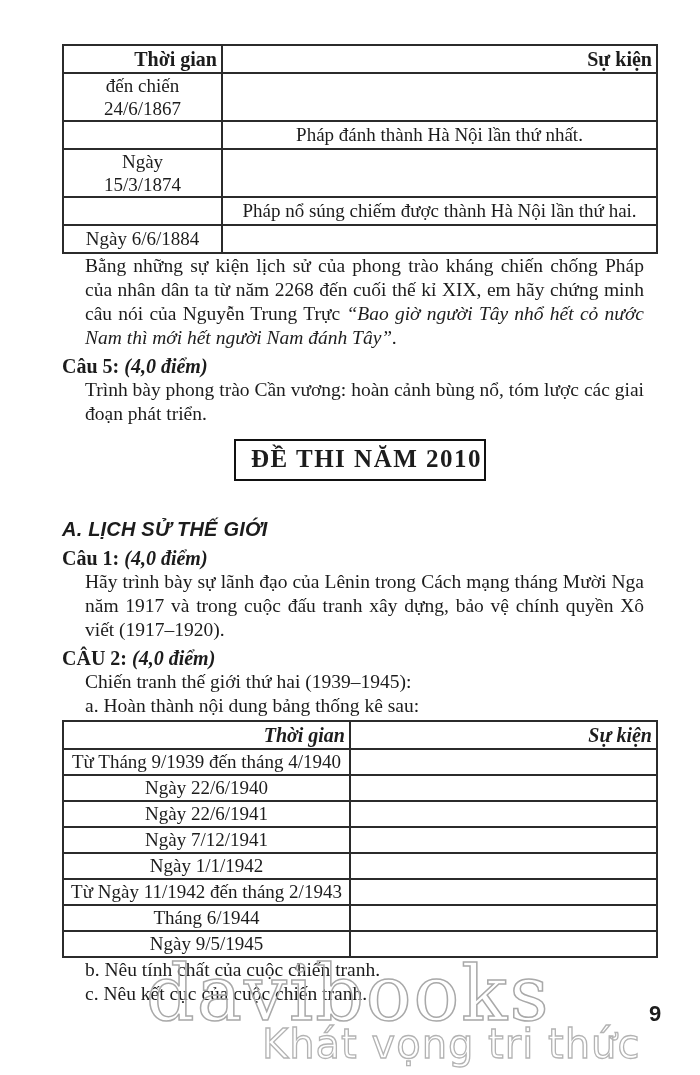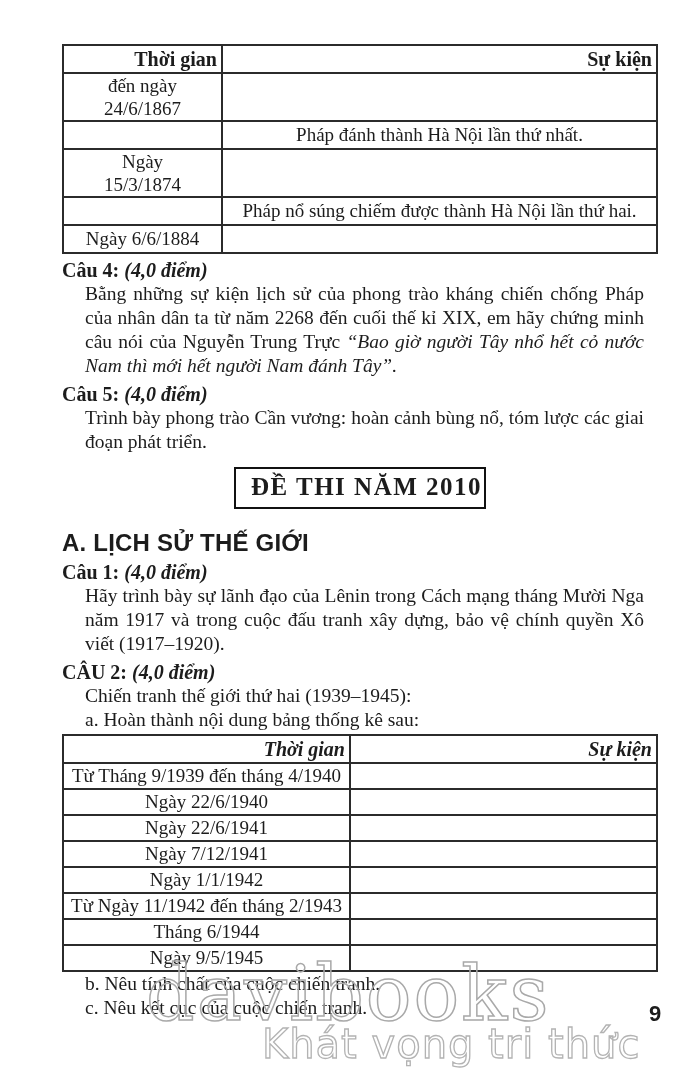--- a/index.html
+++ b/index.html
@@ -69,24 +69,25 @@
     border:2.5px solid #111;
     padding:4px 2px 6px 15px;
     font-weight:bold;
     font-size:25px;
     letter-spacing:1.5px;
   }
   
   .section-heading{
     font-family:"Liberation Sans","DejaVu Sans",sans-serif;
     font-weight:bold;
-    font-size:24px;
-    margin-top:21px;
+    font-size:20px;
+    margin-top:35px;
     line-height:26px;
     letter-spacing:0.2px;
+    font-style:italic;
   }
   .t2-wrap{margin-top:2px;}
   
   .wm1{
     position:absolute;
     left:146px; top:956px;
     font-family:"DejaVu Serif",serif;
     font-size:76px;
     line-height:1;
     color:transparent;
@@ -124,21 +125,21 @@
         <col class="t1-col-time">
         <col>
       </colgroup>
     <tbody>
         <tr>
       <th class="hdr-c">Thời gian</th>
       <th class="hdr-c">Sự kiện</th>
     </tr>
     <tr class="two-line">
       <td class="cell-c">
-        <div>đến ngày</div>
+        <div>đến chiến</div>
         <div>24/6/1867</div>
       </td>
       <td></td>
     </tr>
     <tr class="one-line">
       <td></td>
       <td class="cell-c">Pháp đánh thành Hà Nội lần thứ nhất.</td>
     </tr>
     <tr class="two-line">
       <td class="cell-c">
@@ -151,24 +152,20 @@
       <td></td>
       <td class="cell-c">Pháp nổ súng chiếm được thành Hà Nội lần thứ hai.</td>
     </tr>
     <tr class="one-line">
       <td class="cell-c">Ngày 6/6/1884</td>
       <td></td>
     </tr>
   </tbody>
     </table>
 
-  <div class="qlabel">
-    <span>Câu 4:</span>
-    <span class="pts">(4,0 điểm)</span>
-  </div>
   <div class="para">
     <span>Bằng những sự kiện lịch sử của phong trào kháng chiến chống Pháp của nhân dân ta từ năm 2268 đến cuối thế kỉ XIX, em hãy chứng minh câu nói của Nguyễn Trung Trực </span><span class="quote">“Bao giờ người Tây nhổ hết cỏ nước Nam thì mới hết người Nam đánh Tây”.</span>
   </div>
 
   <div class="qlabel">
     <span>Câu 5:</span>
     <span class="pts">(4,0 điểm)</span>
   </div>
   <div class="para">Trình bày phong trào Cần vương: hoàn cảnh bùng nổ, tóm lược các giai đoạn phát triển.</div>
 

